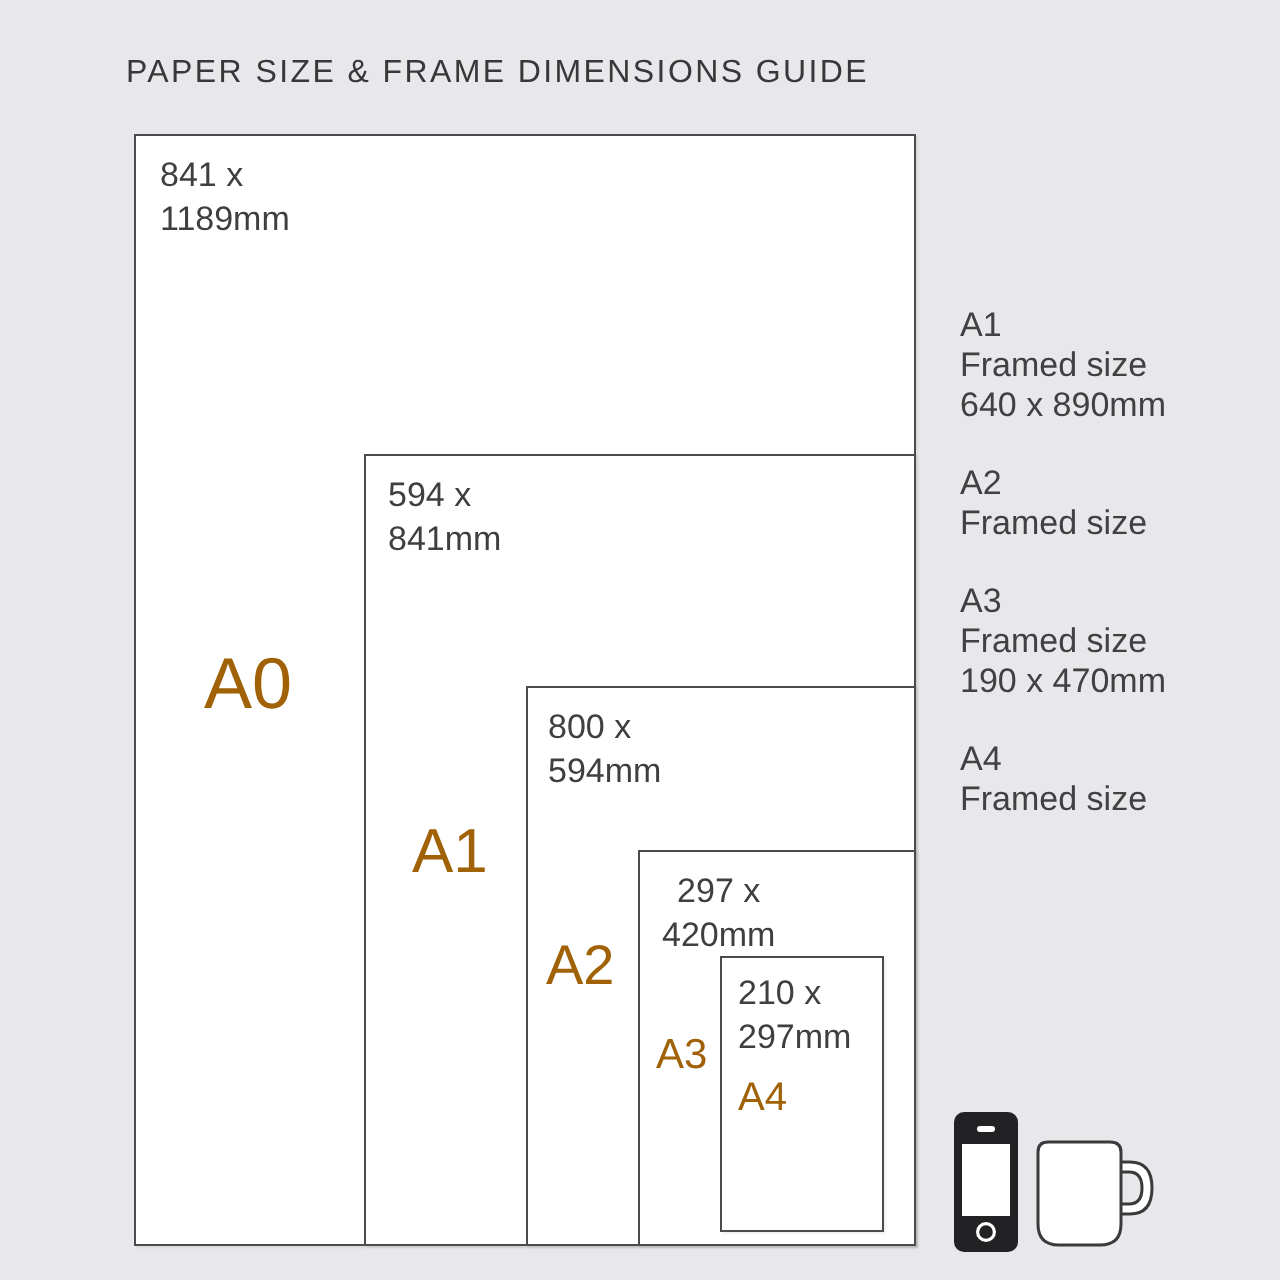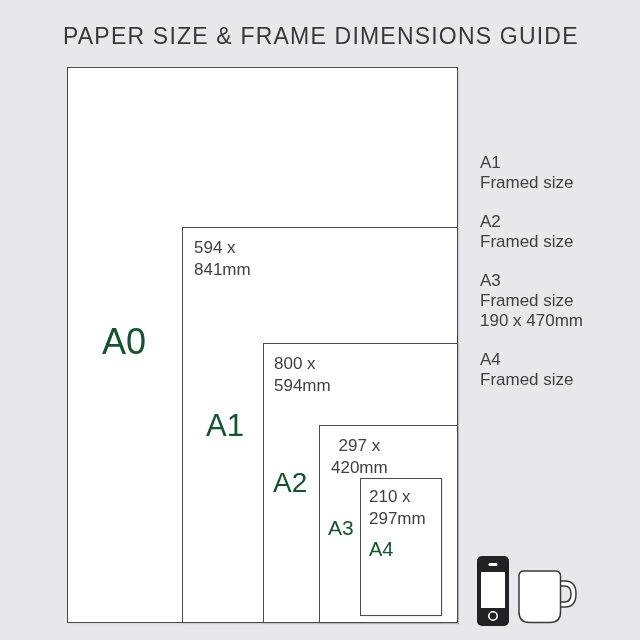--- a/index.html
+++ b/index.html
@@ -9,21 +9,21 @@
     font-family: "Liberation Sans", sans-serif;
     position: relative;
     overflow: hidden;
   }
   .canvas { position: absolute; inset: 0; }
 
   .title {
     position: absolute;
     left: 63px; top: 25px;
     margin: 0;
-    font-size: 23px;
+    font-size: 16px;
     line-height: 23px;
     font-weight: 500;
     letter-spacing: 1.2px;
     color: #38383a;
     white-space: nowrap;
   }
 
   .paper {
     position: absolute;
     background: #ffffff;
@@ -46,21 +46,21 @@
   }
   .dims span { display: block; }
   .paper-a0 .dims { left: 12px; top: 9px; }
   .paper-a1 .dims { left: 11px; top: 9px; }
   .paper-a2 .dims { left: 10px; top: 9px; }
   .paper-a3 .dims { left: 11px; top: 9px; text-align: center; }
   .paper-a4 .dims { left: 8px;  top: 7px; }
 
   .paper-label {
     position: absolute;
-    color: #14532d;
+    color: #a16207;
     line-height: 1;
     white-space: nowrap;
   }
   .paper-a0 .paper-label { left: 34px; top: 256px; font-size: 36px; }
   .paper-a1 .paper-label { left: 23px; top: 182px; font-size: 31px; }
   .paper-a2 .paper-label { left: 9px;  top: 125px; font-size: 28px; }
   .paper-a3 .paper-label { left: 8px;  top: 91px;  font-size: 21px; }
   .paper-a4 .paper-label { left: 8px;  top: 60px;  font-size: 20px; }
 
   .framed-list {
@@ -76,20 +76,24 @@
   .mug-icon   { position: absolute; left: 518px; top: 570px; }
 </style>
 </head>
 <body>
 
 <div class="canvas">
 
   <h1 class="title">PAPER SIZE &amp; FRAME DIMENSIONS GUIDE</h1>
 
   <div class="paper paper-a0">
+    <div class="dims">
+      <span>841 x</span>
+      <span>1189mm</span>
+    </div>
     <div class="paper-label">A0</div>
   </div>
 
   <div class="paper paper-a1">
     <div class="dims">
       <span>594 x</span>
       <span>841mm</span>
     </div>
     <div class="paper-label">A1</div>
   </div>
@@ -115,20 +119,21 @@
       <span>210 x</span>
       <span>297mm</span>
     </div>
     <div class="paper-label">A4</div>
   </div>
 
   <div class="framed-list">
     <div class="framed-item">
       <div>A1</div>
       <div>Framed size</div>
+      <div>640 x 890mm</div>
     </div>
     <div class="framed-item">
       <div>A2</div>
       <div>Framed size</div>
     </div>
     <div class="framed-item">
       <div>A3</div>
       <div>Framed size</div>
       <div>190 x 470mm</div>
     </div>

